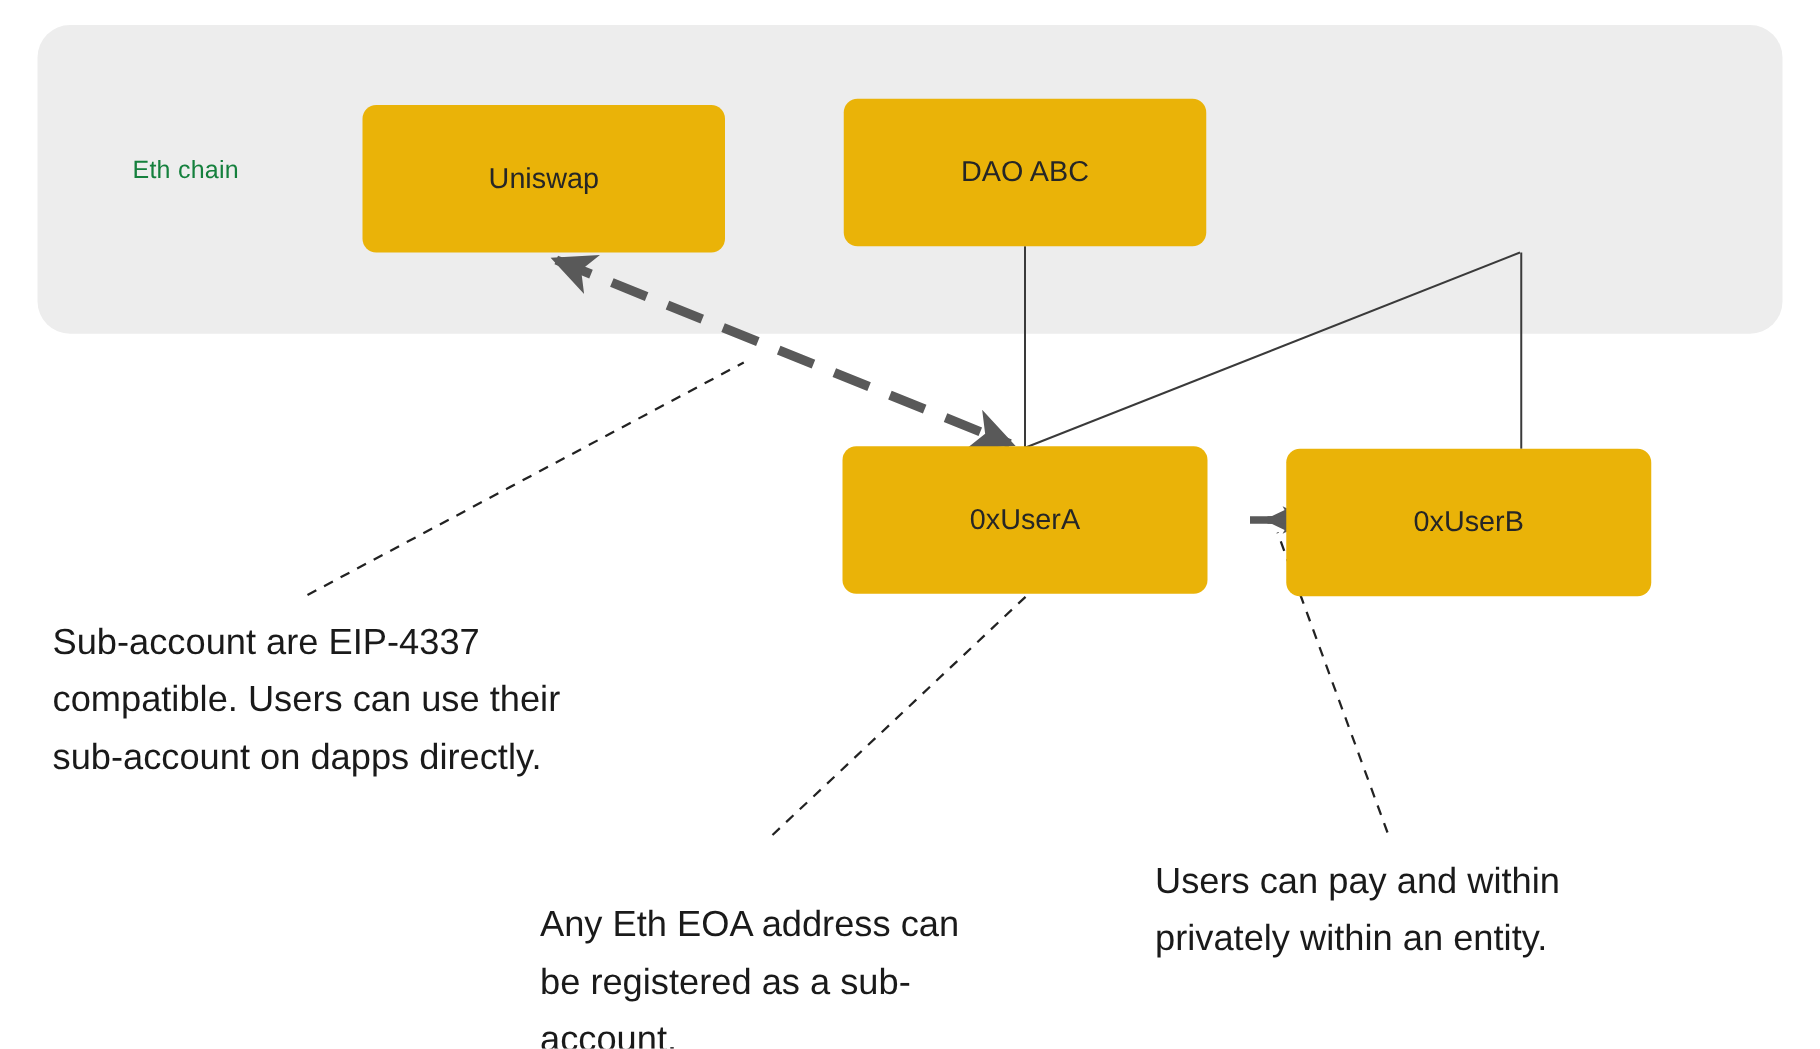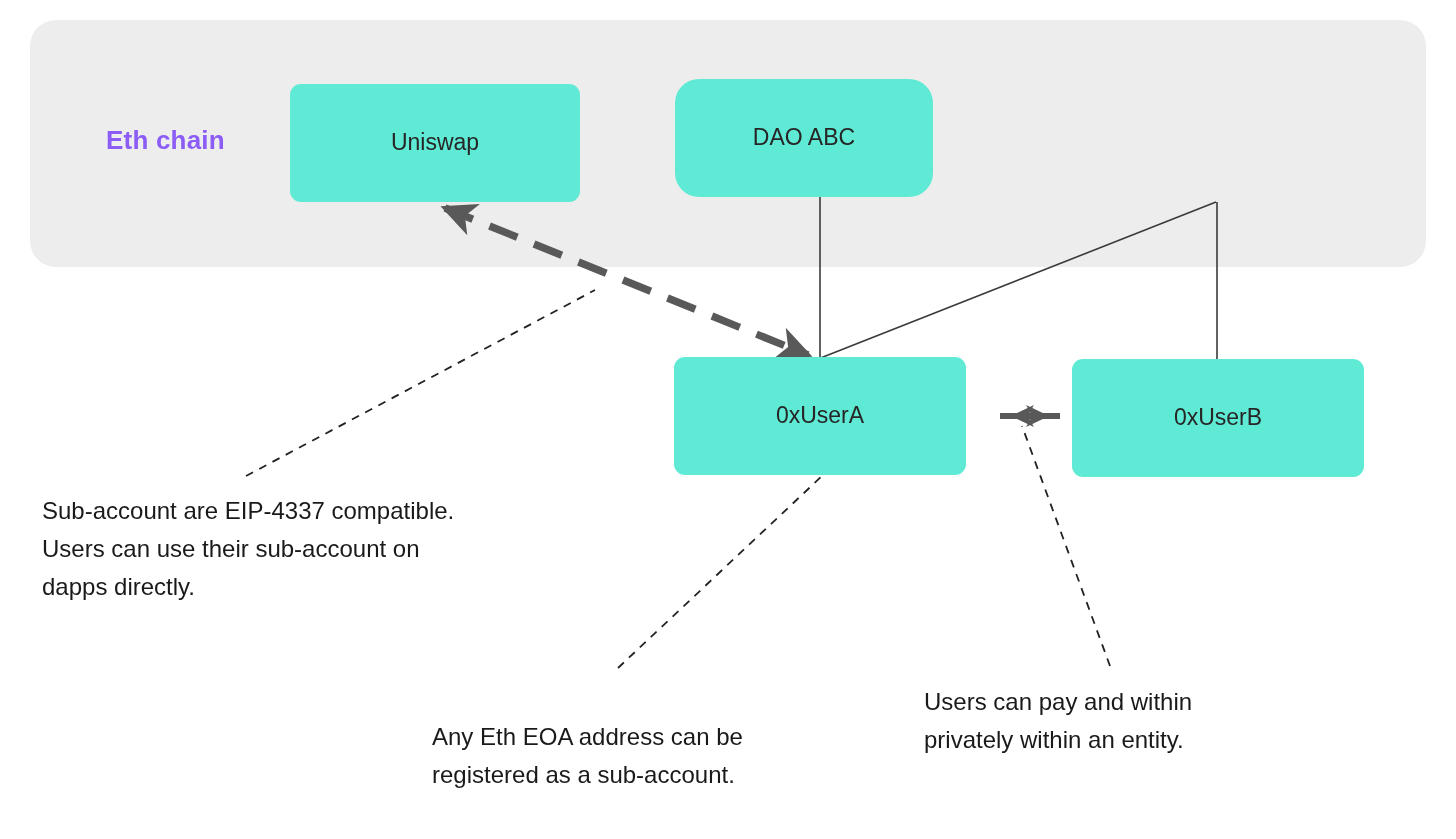--- a/index.html
+++ b/index.html
@@ -35,55 +35,55 @@
     top: 20px;
     width: 1396px;
     height: 247px;
     background: #ededed;
     border-radius: 26px;
   }
   .chain-label {
     position: absolute;
     left: 106px;
     top: 125px;
-    font-size: 26px;
-    font-weight: bold;
-    color: #8b5cf6;
+    font-size: 20px;
+    font-weight: normal;
+    color: #15803d;
     letter-spacing: 0.2px;
     white-space: nowrap;
   }
 
   
   .node {
     position: absolute;
-    background: #5eead4;
+    background: #eab308;
     border-radius: 11px;
     display: flex;
     align-items: center;
     justify-content: center;
     box-sizing: border-box;
   }
   .node-label {
     font-size: 23px;
     color: #262626;
     line-height: 1.2;
     text-align: center;
     white-space: nowrap;
   }
 
   .node-uniswap  { left: 290px;  top: 84px;  width: 290px; height: 118px; }
-  .node-daoabc   { left: 675px;  top: 79px;  width: 258px; height: 118px; border-radius: 24px; }
+  .node-daoabc   { left: 675px;  top: 79px;  width: 290px; height: 118px; }
   .node-daoxyz   { left: 1072px; top: 84px;  width: 290px; height: 118px; }
   .node-usera    { left: 674px;  top: 357px; width: 292px; height: 118px; }
-  .node-userb    { left: 1072px; top: 359px; width: 292px; height: 118px; }
+  .node-userb    { left: 1029px; top: 359px; width: 292px; height: 118px; }
 
   
   .annotation {
     position: absolute;
-    font-size: 24px;
+    font-size: 29px;
     line-height: 1.58;
     color: #1a1a1a;
   }
   .anno-subaccount { left: 42px;  top: 492px; width: 420px; }
   .anno-eoa        { left: 432px; top: 683px; width: 360px; margin-top: 35px; }
   .anno-privacy    { left: 924px; top: 683px; width: 360px; }
 </style>
 </head>
 <body>
 

